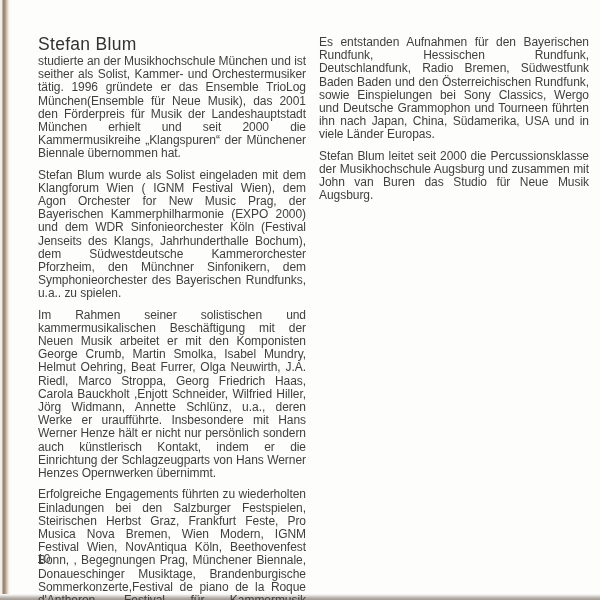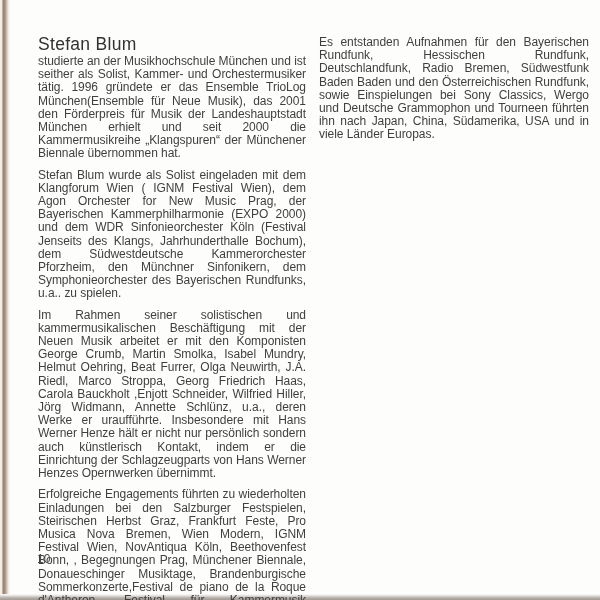--- a/index.html
+++ b/index.html
@@ -94,17 +94,18 @@
 
   <div class="col col-left">
     <p>studierte an der Musikhochschule München und ist seither als Solist, Kammer- und Orchestermusiker tätig. 1996 gründete er das Ensemble TrioLog München(Ensemble für Neue Musik), das 2001 den Förderpreis für Musik der Landeshauptstadt München erhielt und seit 2000 die Kammermusikreihe „Klangspuren“ der Münchener Biennale übernommen hat.</p>
     <p>Stefan Blum wurde als Solist eingeladen mit dem Klangforum Wien ( IGNM Festival Wien), dem Agon Orchester for New Music Prag, der Bayerischen Kammerphilharmonie (EXPO 2000) und dem WDR Sinfonieorchester Köln (Festival Jenseits des Klangs, Jahrhunderthalle Bochum), dem Südwestdeutsche Kammerorchester Pforzheim, den Münchner Sinfonikern, dem Symphonieorchester des Bayerischen Rundfunks, u.a.. zu spielen.</p>
     <p>Im Rahmen seiner solistischen und kammermusikalischen Beschäftigung mit der Neuen Musik arbeitet er mit den Komponisten George Crumb, Martin Smolka, Isabel Mundry, Helmut Oehring, Beat Furrer, Olga Neuwirth, J.A. Riedl, Marco Stroppa, Georg Friedrich Haas, Carola Bauckholt ,Enjott Schneider, Wilfried Hiller, Jörg Widmann, Annette Schlünz, u.a., deren Werke er uraufführte. Insbesondere mit Hans Werner Henze hält er nicht nur persönlich sondern auch künstlerisch Kontakt, indem er die Einrichtung der Schlagzeugparts von Hans Werner Henzes Opernwerken übernimmt.</p>
     <p>Erfolgreiche Engagements führten zu wiederholten Einladungen bei den Salzburger Festspielen, Steirischen Herbst Graz, Frankfurt Feste, Pro Musica Nova Bremen, Wien Modern, IGNM Festival Wien, NovAntiqua Köln, Beethovenfest Bonn, , Begegnungen Prag, Münchener Biennale, Donaueschinger Musiktage, Brandenburgische Sommerkonzerte,Festival de piano de la Roque d'Antheron, Festival für Kammermusik Chelyabinsk, Kissinger Sommer, u.a.. Er ist regelmäßiger Gast im Ensemble der MusikFabik NRW.</p>
   </div>
 
   <div class="col col-right">
     <p>Es entstanden Aufnahmen für den Bayerischen Rundfunk, Hessischen Rundfunk, Deutschlandfunk, Radio Bremen, Südwestfunk Baden Baden und den Österreichischen Rundfunk, sowie Einspielungen bei Sony Classics, Wergo und Deutsche Grammophon und Tourneen führten ihn nach Japan, China, Südamerika, USA und in viele Länder Europas.</p>
+    <p>Stefan Blum leitet seit 2000 die Percussionsklasse der Musikhochschule Augsburg und zusammen mit John van Buren das Studio für Neue Musik Augsburg.</p>
   </div>
 
   <div class="page-number">10</div>
 
 </div>
 
 </body></html>

